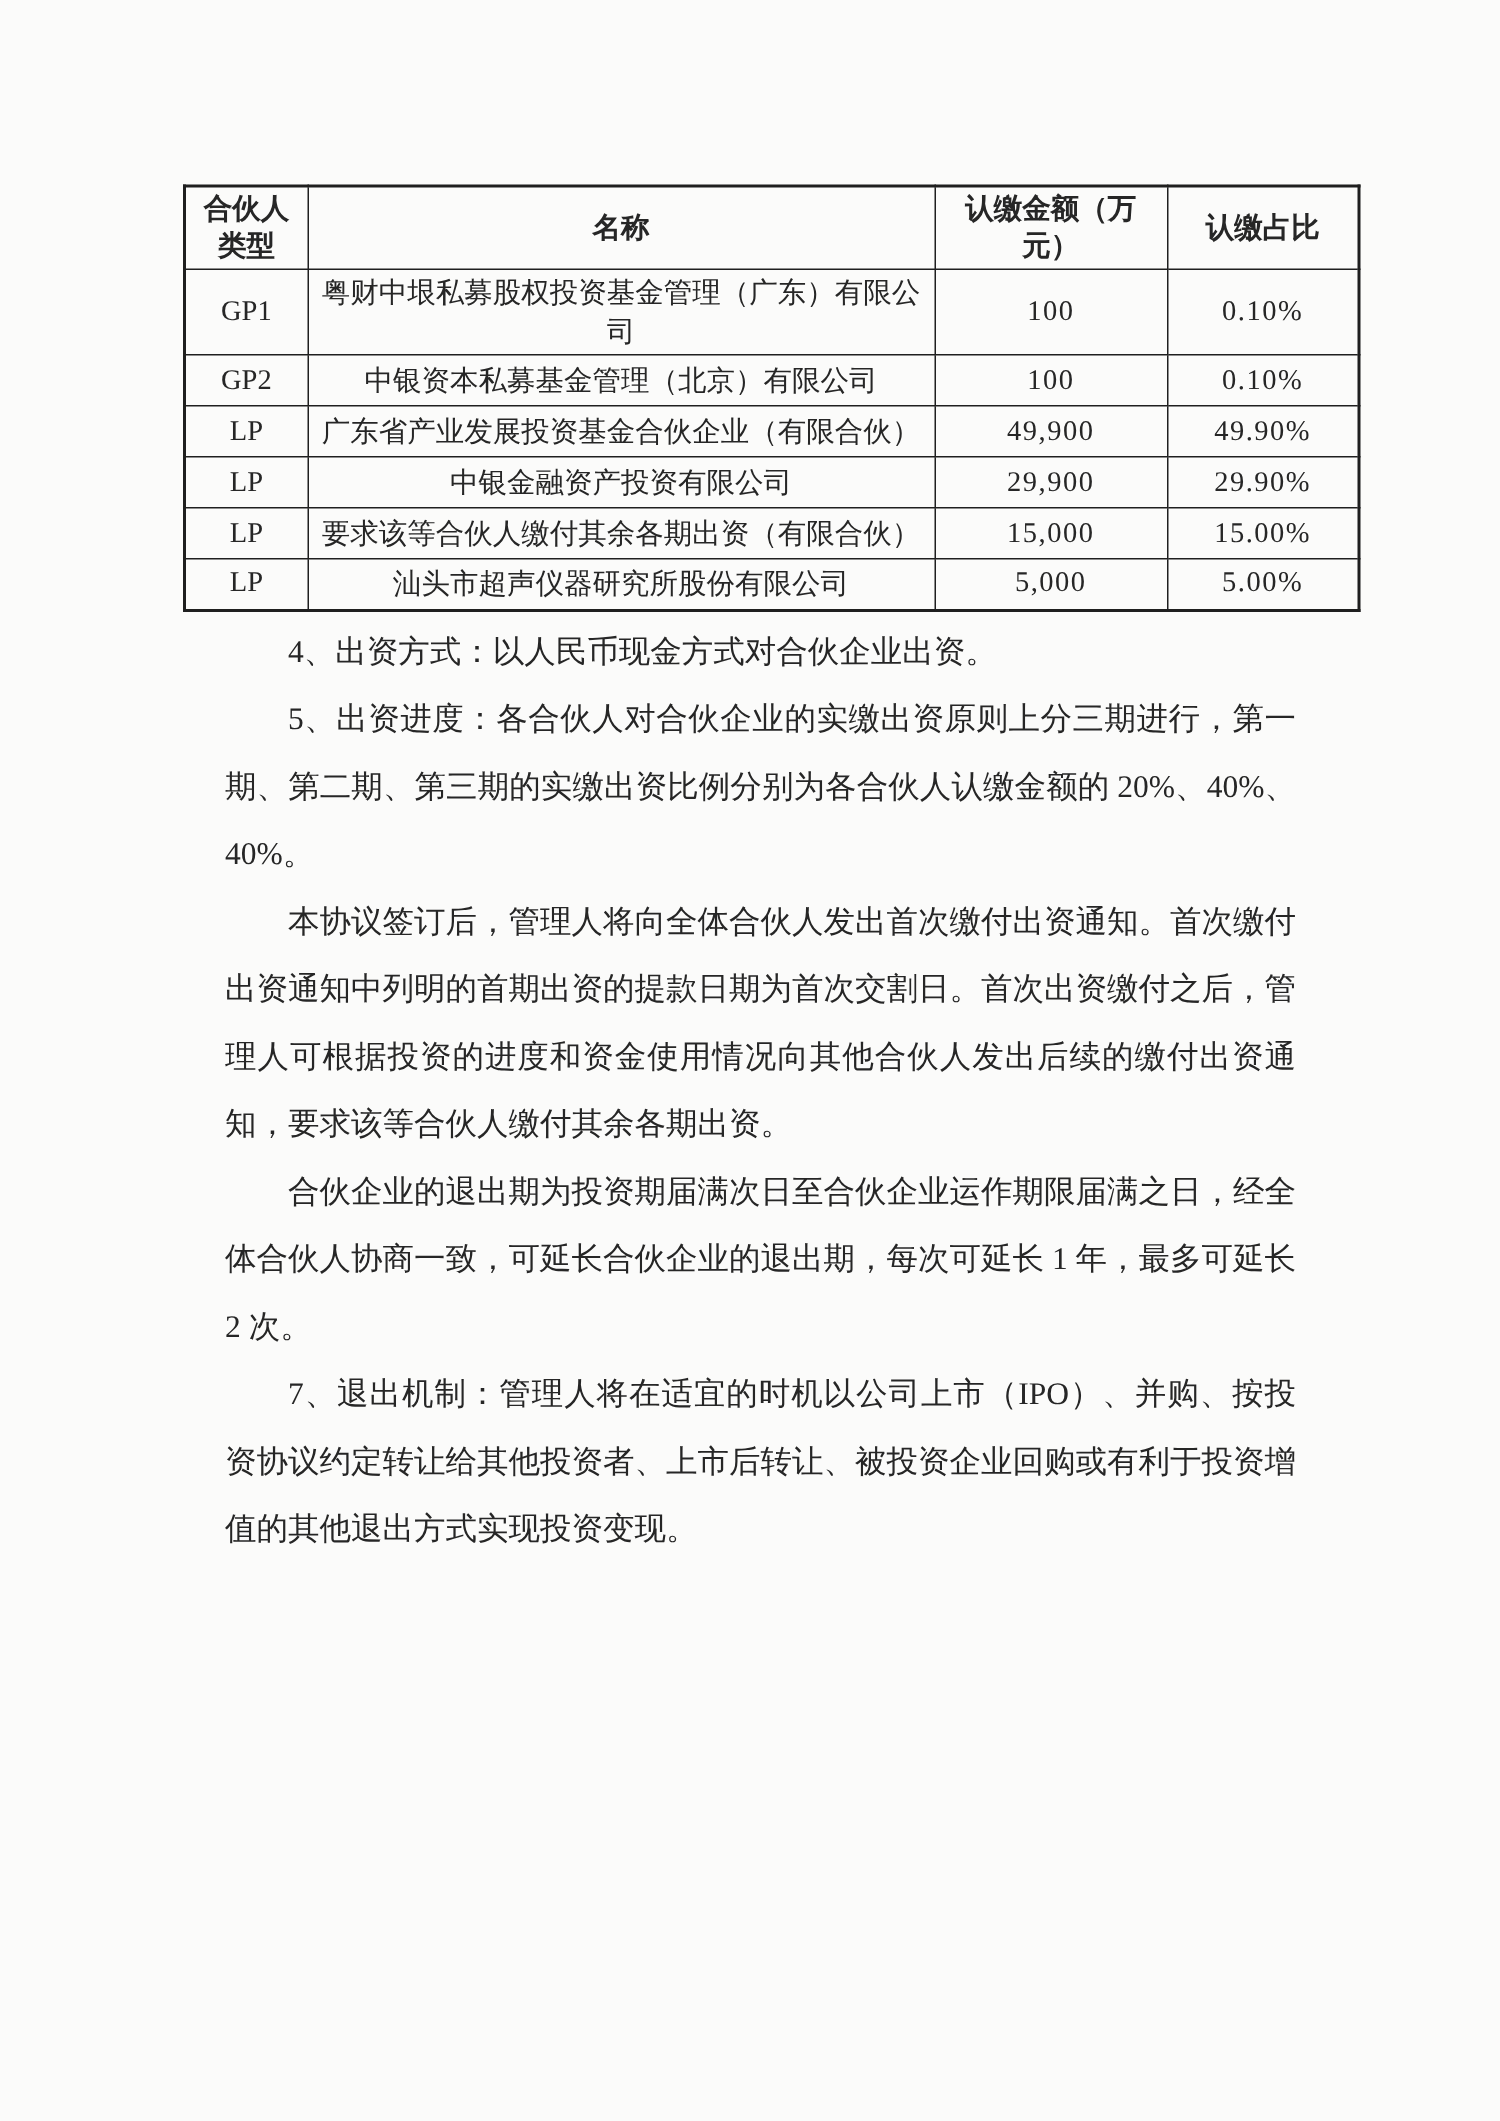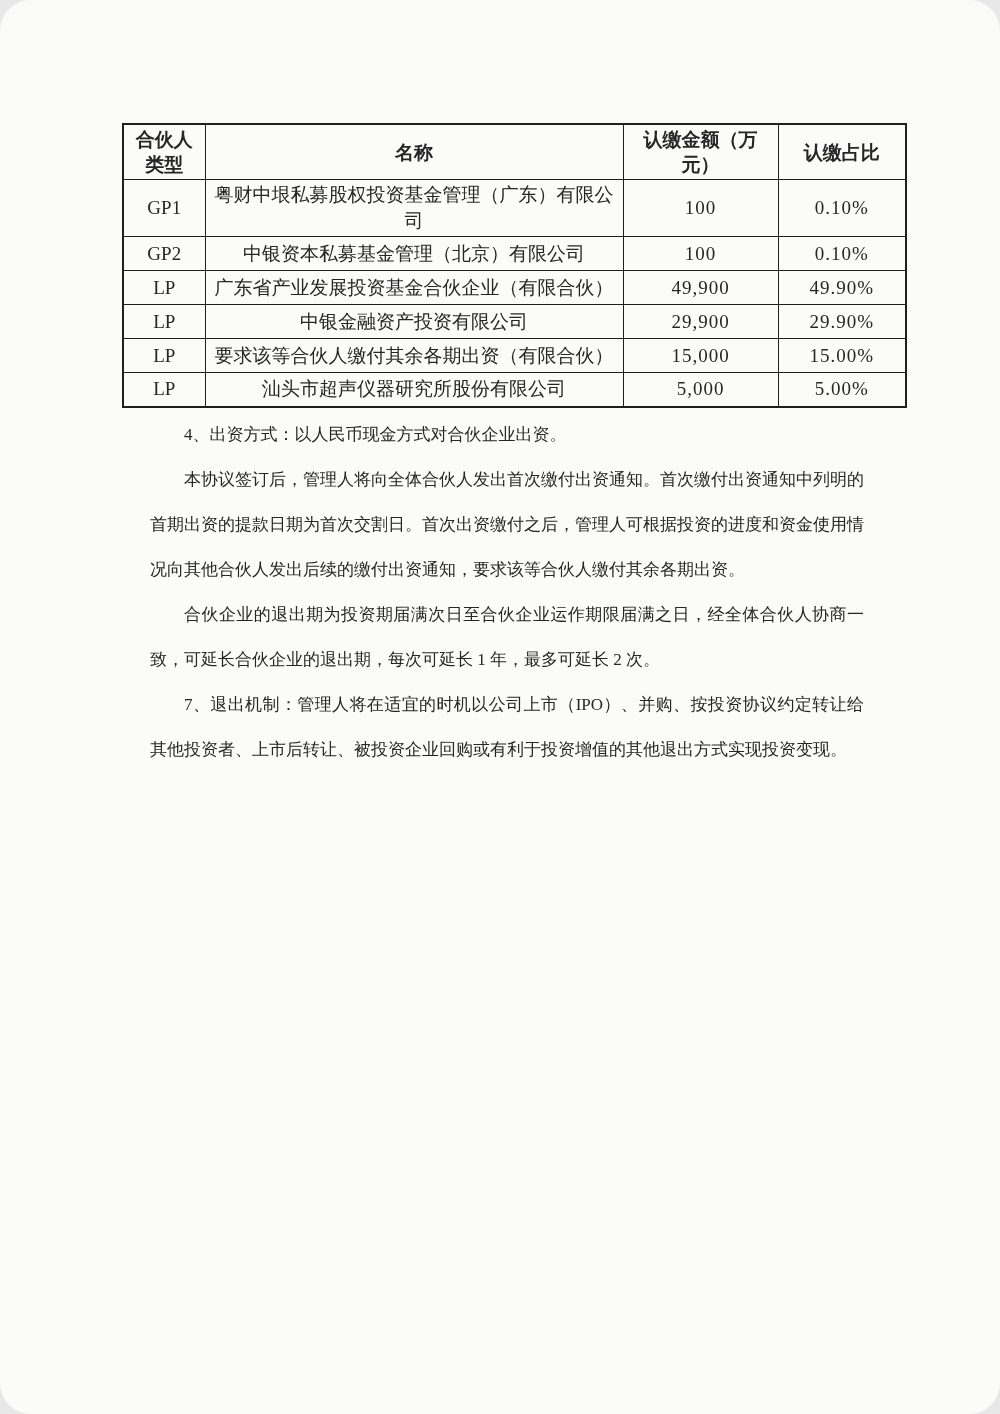--- a/index.html
+++ b/index.html
@@ -6,21 +6,20 @@
   html, body { background: #e8e8e8; }
   .page {
     position: relative;
     width: 1000px;
     height: 1414px;
     margin: 0 auto;
     background: #fbfbfa;
     font-family: "Liberation Serif", "DejaVu Serif", serif;
     color: #262626;
     overflow: hidden;
-    border-radius: 31px;
   }
   .partners-table {
     position: absolute;
     left: 122px;
     top: 123px;
     width: 783px;
     border-collapse: collapse;
     table-layout: fixed;
     border: 2px solid #1f1f1f;
   }
@@ -41,21 +40,21 @@
   th.col-type { white-space: pre-line; }
   .partners-table tbody td { height: 34px; }
   .partners-table tr.total-row td { height: 40px; }
   .partners-table tr.total-row .total-label { font-weight: bold; }
   .num-cell { letter-spacing: 1px; }
   .content {
     position: absolute;
     left: 150px;
     top: 412px;
     width: 714px;
-    font-size: 17px;
+    font-size: 21px;
     line-height: 45px;
     text-align: justify;
   }
   .content p {
     margin: 0;
     text-indent: 2em;
   }
 </style>
 </head>
 <body>
@@ -113,18 +112,19 @@
         <td>LP</td>
         <td>汕头市超声仪器研究所股份有限公司</td>
         <td class="num-cell">5,000</td>
         <td class="num-cell">5.00%</td>
       </tr>
     </tbody>
   </table>
 
   <div class="content">
     <p>4、出资方式：以人民币现金方式对合伙企业出资。</p>
+    <p>5、出资进度：各合伙人对合伙企业的实缴出资原则上分三期进行，第一期、第二期、第三期的实缴出资比例分别为各合伙人认缴金额的 20%、40%、40%。</p>
     <p>本协议签订后，管理人将向全体合伙人发出首次缴付出资通知。首次缴付出资通知中列明的首期出资的提款日期为首次交割日。首次出资缴付之后，管理人可根据投资的进度和资金使用情况向其他合伙人发出后续的缴付出资通知，要求该等合伙人缴付其余各期出资。</p>
     <p>合伙企业的退出期为投资期届满次日至合伙企业运作期限届满之日，经全体合伙人协商一致，可延长合伙企业的退出期，每次可延长 1 年，最多可延长 2 次。</p>
     <p>7、退出机制：管理人将在适宜的时机以公司上市（IPO）、并购、按投资协议约定转让给其他投资者、上市后转让、被投资企业回购或有利于投资增值的其他退出方式实现投资变现。</p>
   </div>
 
 </div>
 
 </body></html>

